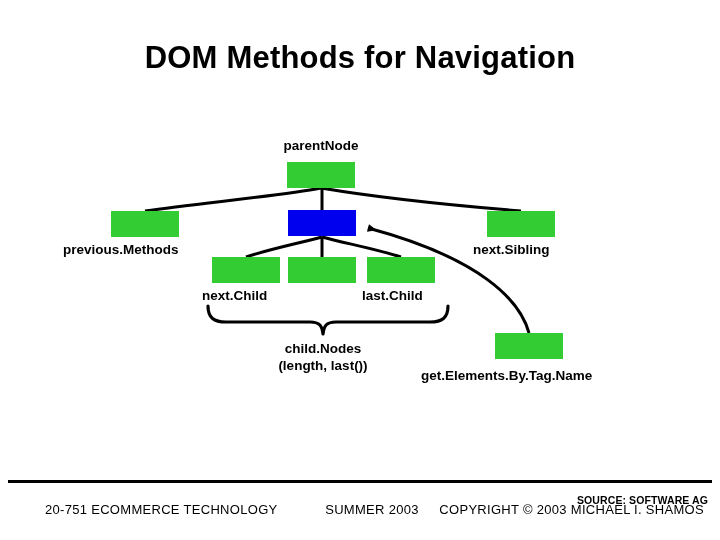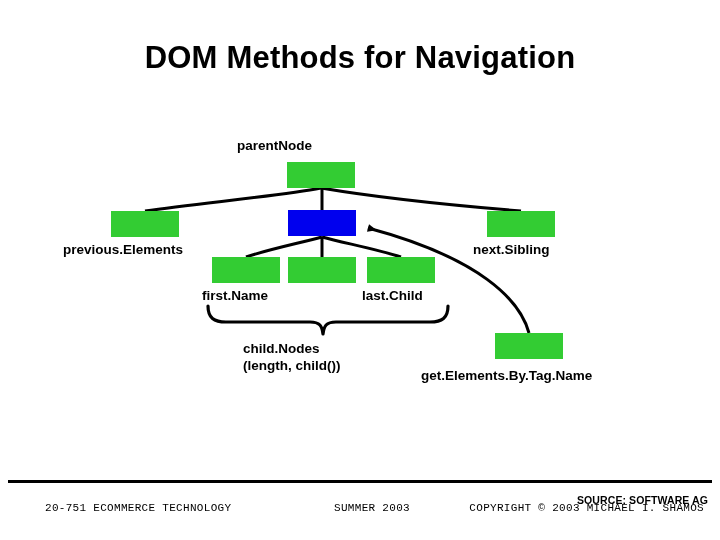--- a/index.html
+++ b/index.html
@@ -59,20 +59,21 @@
 
   .diagram-label {
     position: absolute;
     font-size: 13.5px;
     font-weight: bold;
     color: #000000;
     white-space: nowrap;
     line-height: 16px;
   }
   .diagram-label.centered {
+    text-align: center;
   }
 
   
   #source-line {
     position: absolute;
     right: 12px;
     top: 462px;
     font-size: 10.5px;
     font-weight: bold;
     letter-spacing: 0.1px;
@@ -83,25 +84,24 @@
     position: absolute;
     left: 8px;
     top: 480px;
     width: 704px;
     height: 3px;
     background: #000000;
   }
   .footer-cell {
     position: absolute;
     top: 502px;
-    font-size: 11px;
+    font-size: 13px;
     letter-spacing: 0.3px;
     white-space: nowrap;
     color: #000000;
-    font-family: Liberation Mono, monospace;
   }
   #footer-left  { left: 45px; }
   #footer-mid   { left: 12px; width: 720px; text-align: center; }
   #footer-right { right: 16px; margin-left: 44px; }
 </style>
 </head>
 <body>
 
 <div id="slide">
 
@@ -141,31 +141,31 @@
     <div class="node-box blue" style="left:288px; top:210px;"></div>
     <div class="node-box" style="left:111px; top:211px;"></div>
     <div class="node-box" style="left:487px; top:211px;"></div>
     <div class="node-box" style="left:212px; top:257px;"></div>
     <div class="node-box" style="left:288px; top:257px;"></div>
     <div class="node-box" style="left:367px; top:257px;"></div>
     <div class="node-box" style="left:495px; top:333px;"></div>
 
     <div class="diagram-label centered" style="left:237px; top:138px; width:168px;">parentNode</div>
 
-    <div class="diagram-label" style="left:63px; top:242px;">previous.Elements</div>
+    <div class="diagram-label" style="left:63px; top:242px;">previous.Methods</div>
 
     <div class="diagram-label" style="left:473px; top:242px;">next.Sibling</div>
 
-    <div class="diagram-label" style="left:202px; top:288px;">first.Name</div>
+    <div class="diagram-label" style="left:202px; top:288px;">next.Child</div>
 
     <div class="diagram-label" style="left:362px; top:288px;text-align:right;">last.Child</div>
 
     <div class="diagram-label centered" style="left:243px; top:341px; width:160px;">child.Nodes</div>
 
-    <div class="diagram-label centered" style="left:243px; top:358px; width:160px;">(length, child())</div>
+    <div class="diagram-label centered" style="left:243px; top:358px; width:160px;">(length, last())</div>
 
     <div class="diagram-label" style="left:421px; top:368px;">get.Elements.By.Tag.Name</div>
   </div>
 
   <div id="source-line">SOURCE: SOFTWARE AG</div>
 
   <div id="footer-rule"></div>
 
   <div class="footer-cell" id="footer-left">20-751 ECOMMERCE TECHNOLOGY</div>
 

